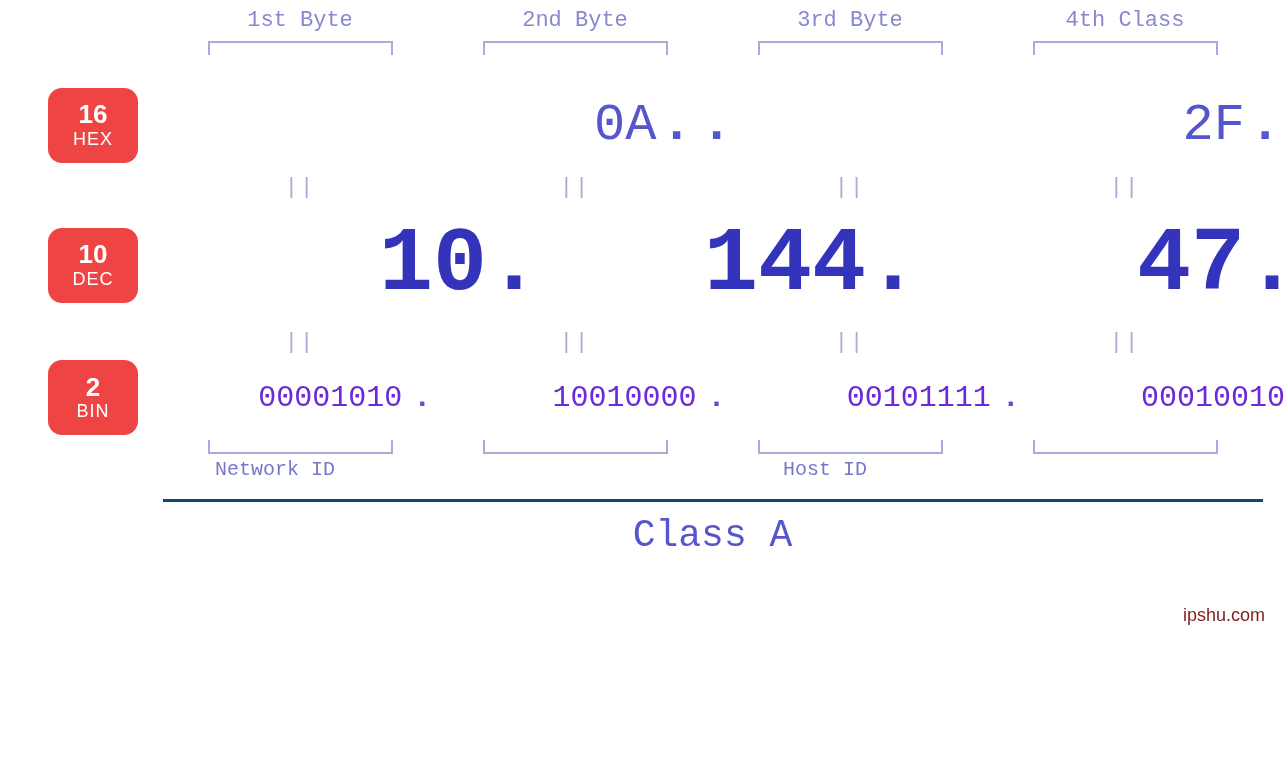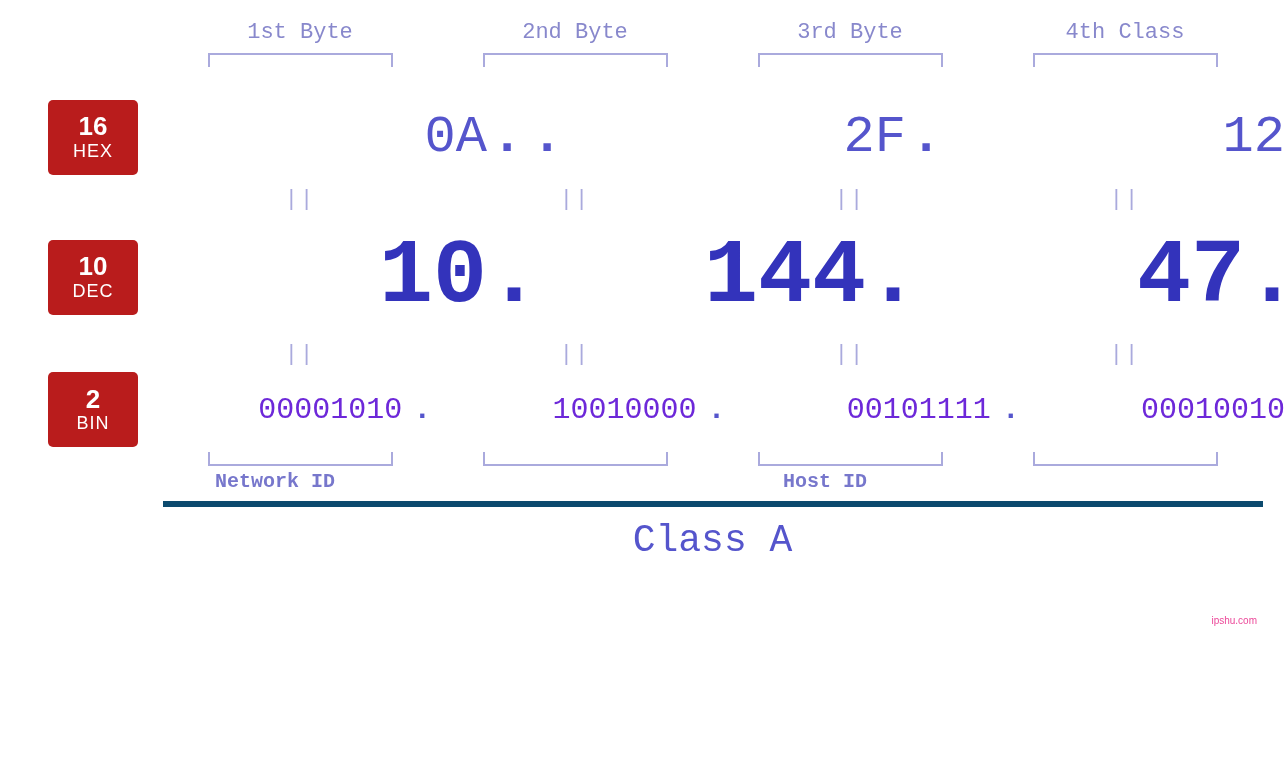--- a/index.html
+++ b/index.html
@@ -13,21 +13,21 @@
       position: relative;
     }
 
     .container {
       width: 1285px;
       height: 636px;
       position: relative;
       display: flex;
       flex-direction: column;
       align-items: center;
-      padding: 20px 0;
+      padding: 8px 0;
     }
 
     
     .byte-headers {
       display: flex;
       width: 1100px;
       margin-left: 140px;
       margin-bottom: 0px;
     }
 
@@ -62,22 +62,22 @@
       display: flex;
       align-items: center;
       width: 1285px;
       height: 100px;
       position: relative;
     }
 
     .base-badge {
       width: 90px;
       height: 75px;
-      background: #b91c1c;
-      border-radius: 5px;
+      background: #ef4444;
+      border-radius: 14px;
       display: flex;
       flex-direction: column;
       align-items: center;
       justify-content: center;
       margin-left: 48px;
       flex-shrink: 0;
     }
 
     .base-number {
       color: white;
@@ -171,21 +171,21 @@
       margin-left: 140px;
       justify-content: space-around;
     }
 
     
     .id-labels-row {
       display: flex;
       width: 1100px;
       margin-left: 140px;
       margin-top: 4px;
-      font-weight: bold;
+      margin-bottom: 10px;
     }
 
     .network-id-label {
       width: 225px;
       text-align: center;
       color: #7777cc;
       font-size: 20px;
       font-family: 'Courier New', Courier, monospace;
     }
 
@@ -194,39 +194,39 @@
       text-align: center;
       color: #7777cc;
       font-size: 20px;
       font-family: 'Courier New', Courier, monospace;
     }
 
     
     .class-row {
       width: 1100px;
       margin-left: 140px;
-      border-top: 6px solid #0c4a6e;
+      border-top: 3px solid #0c4a6e;
       margin-top: 8px;
       padding-top: 12px;
       text-align: center;
     }
 
     .class-label {
       color: #5555cc;
       font-size: 38px;
       font-family: 'Courier New', Courier, monospace;
     }
 
     
     .watermark {
       position: absolute;
       bottom: 10px;
-      right: 28px;
-      color: #ec4899;
-      font-size: 10px;
+      right: 20px;
+      color: #7f1d1d;
+      font-size: 18px;
       font-family: Arial, sans-serif;
     }
   </style>
 </head>
 <body>
 
 <div class="container">
 
   <div class="byte-headers">
     <div class="byte-header">1st Byte</div>
@@ -246,21 +246,20 @@
     <div class="base-badge">
       <span class="base-number">16</span>
       <span class="base-label">HEX</span>
     </div>
     <div class="values-area">
       <div class="byte-value hex">0A</div>
       <div class="dot hex">.</div>
       <div class="dot hex">.</div>
       <div class="byte-value hex">2F</div>
       <div class="dot hex">.</div>
-      <div class="byte-value hex">12</div>
     </div>
   </div>
 
   <div class="equals-row">
     <div class="equals-cell">||</div>
     <div class="equals-cell">||</div>
     <div class="equals-cell">||</div>
     <div class="equals-cell">||</div>
   </div>
 

